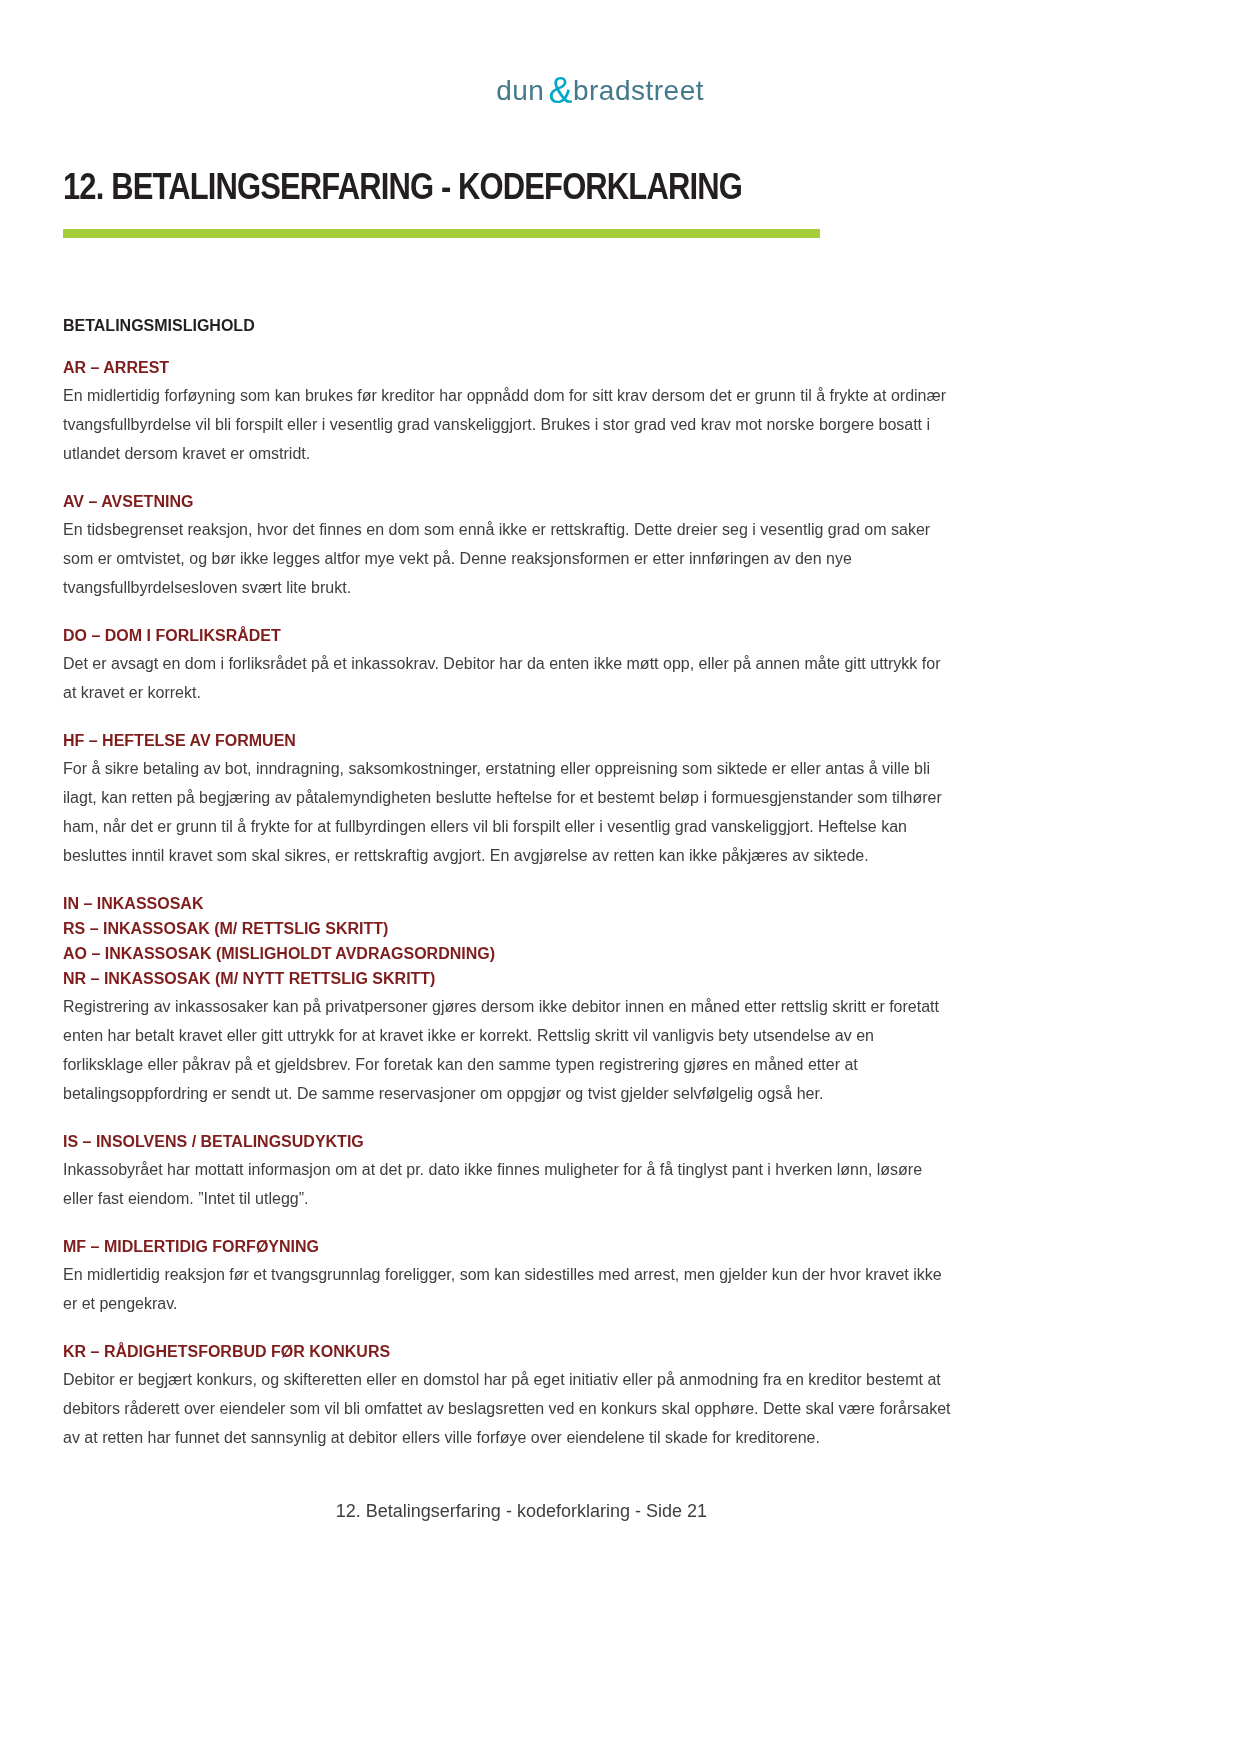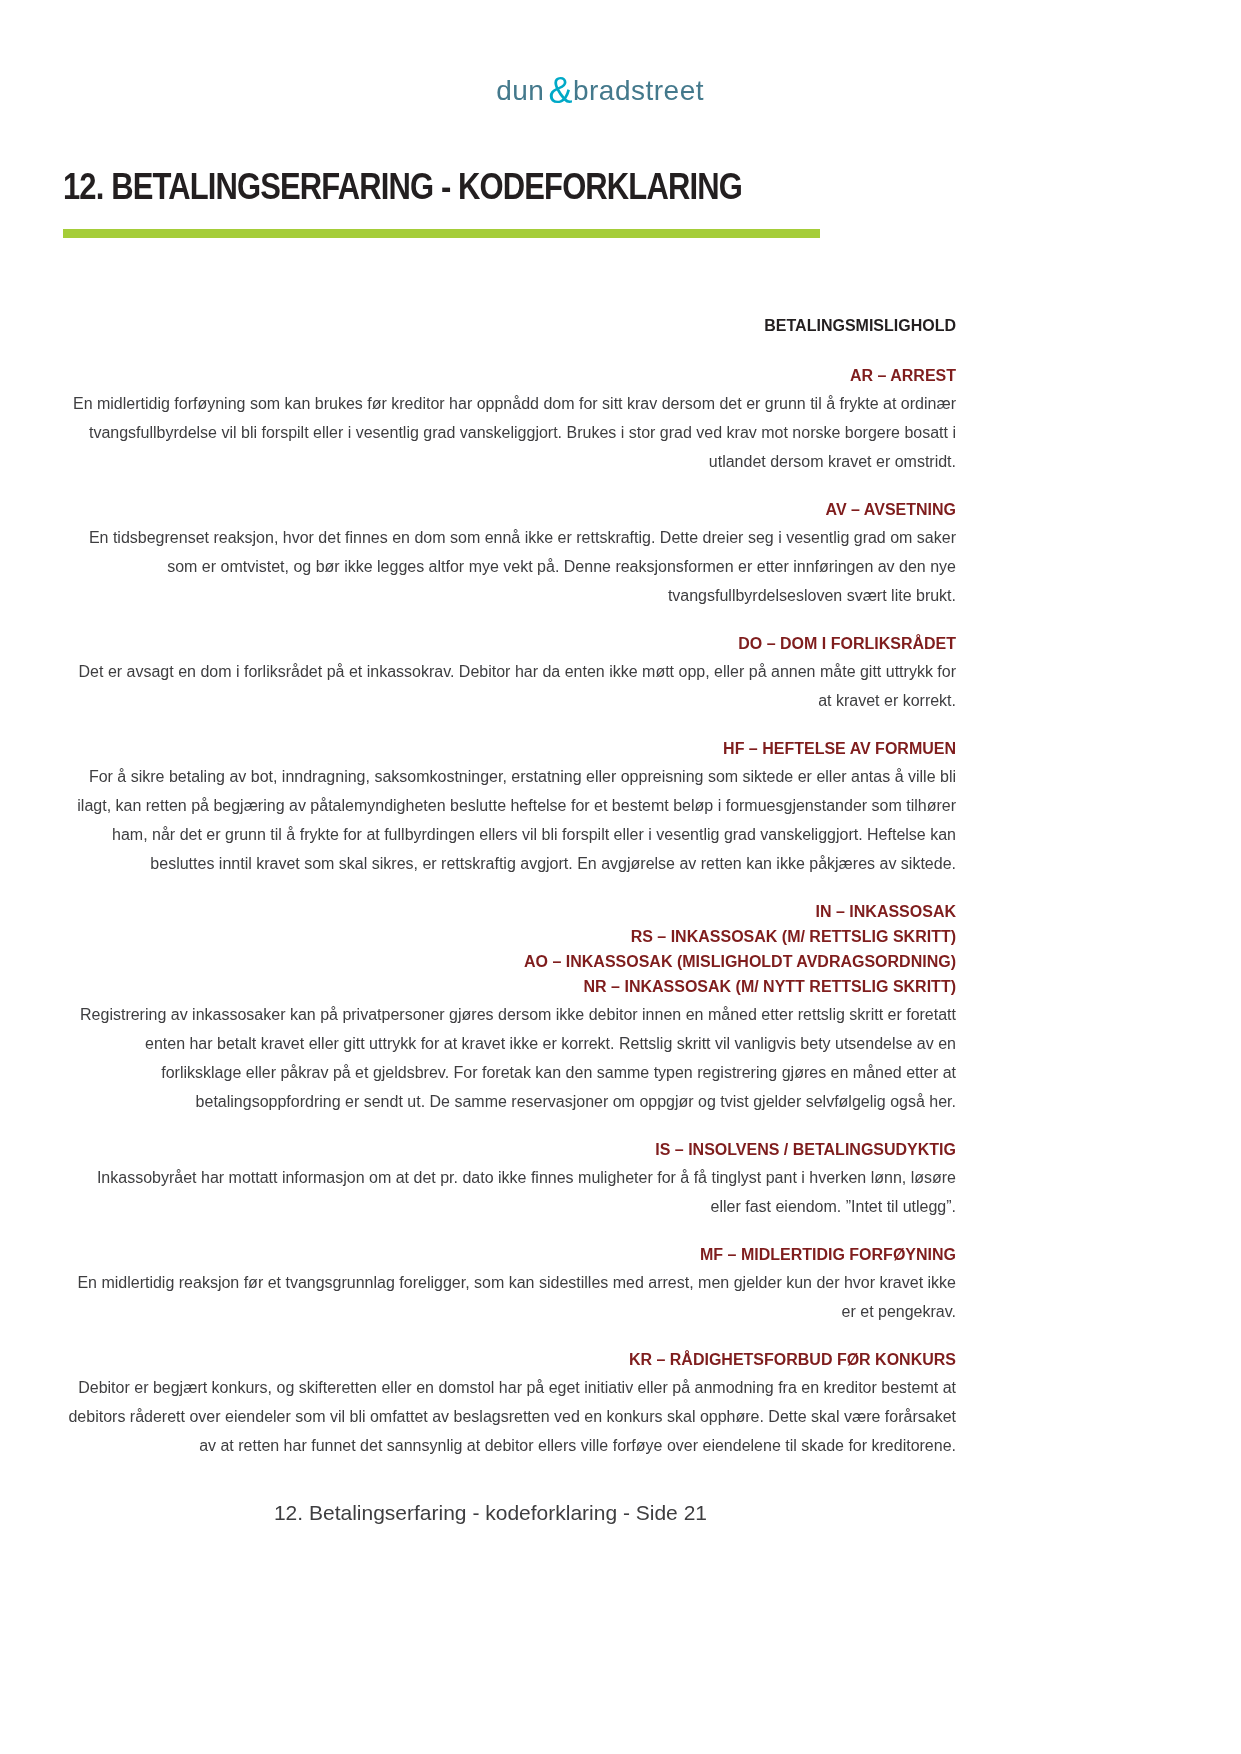--- a/index.html
+++ b/index.html
@@ -5,21 +5,20 @@
   * { margin: 0; padding: 0; box-sizing: border-box; }
   html, body { background: #ffffff; }
   .page {
     position: relative;
     width: 995px;
     height: 1754px;
     background: #ffffff;
     font-family: "Liberation Sans", sans-serif;
     color: #3e3e40;
     overflow: hidden;
-    text-align: right;
   }
   .logo {
     position: absolute;
     top: 70px;
     right: 291px;
     font-size: 28px;
     color: #44798c;
     letter-spacing: 0.5px;
     white-space: nowrap;
     font-weight: 400;
@@ -58,40 +57,40 @@
     top: 313px;
     left: 63px;
     width: 893px;
     font-size: 16px;
     line-height: 25px;
   }
   .section-heading {
     font-size: 16px;
     font-weight: 700;
     color: #231f20;
-    margin-bottom: 25px;
+    margin-bottom: 17px;
     line-height: 25px;
   }
   .entry { margin-bottom: 21px; }
   .entry h3 {
     font-size: 16px;
     font-weight: 700;
     color: #7f1d1d;
     line-height: 25px;
   }
   .entry p {
     color: #3e3e40;
     line-height: 29px;
     margin-top: 1px;
   }
   .footer {
     position: absolute;
     top: 1501px;
     right: 288px;
-    font-size: 21px;
+    font-size: 18px;
     color: #3e3e40;
     white-space: nowrap;
   }
 </style>
 </head>
 <body>
 
 <div class="page">
 
   <div class="logo">

